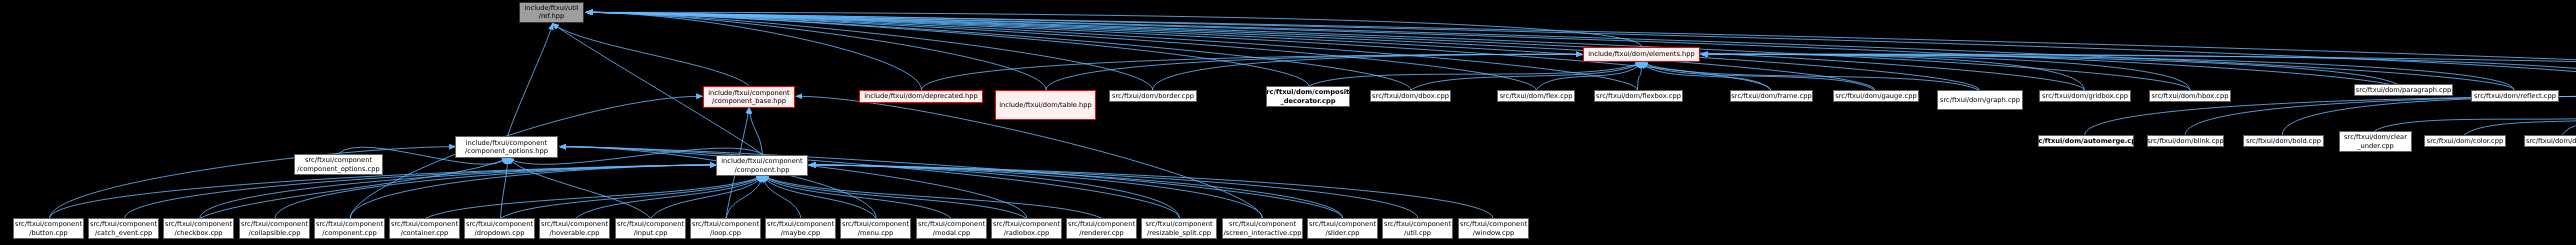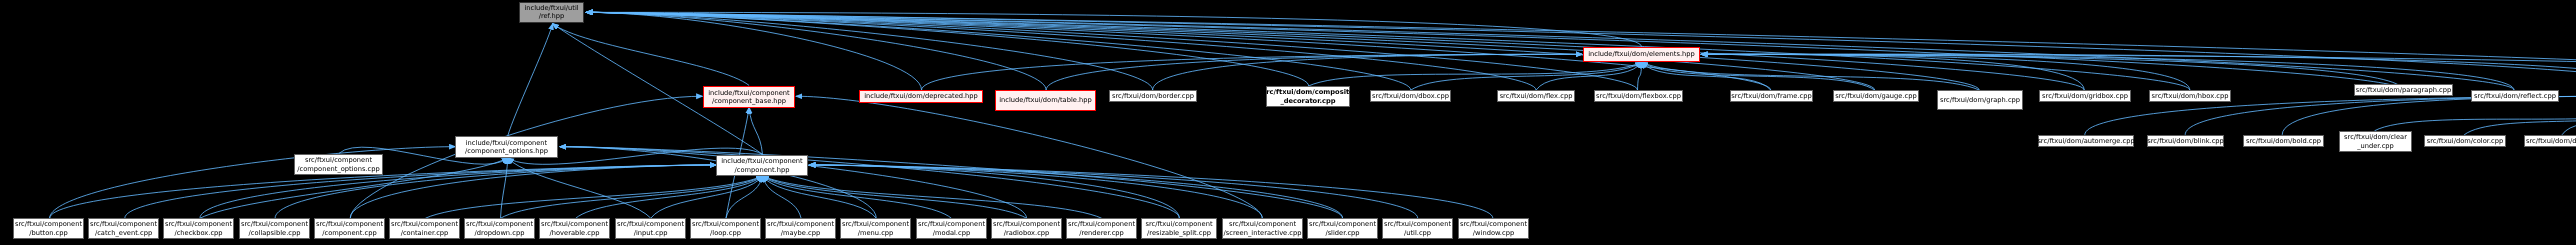--- a/index.html
+++ b/index.html
@@ -116,21 +116,21 @@
     <div class="node red" style="left: 1583px; top: 47px; width: 117px; height: 15px; text-align: right;">
       <span>include/ftxui/dom/elements.hpp</span>
     </div>
     <div class="node red" style="left: 703px; top: 86px; width: 92px; height: 21.6px;">
       <span>include/ftxui/component</span>
       <span>/component_base.hpp</span>
     </div>
     <div class="node red" style="left: 859px; top: 90px; width: 124px; height: 13px;">
       <span>include/ftxui/dom/deprecated.hpp</span>
     </div>
-    <div class="node red" style="left: 995px; top: 90px; width: 101px; height: 21px;">
+    <div class="node red" style="left: 995px; top: 90px; width: 101px; height: 30px;">
       <span>include/ftxui/dom/table.hpp</span>
     </div>
     <div class="node plain" style="left: 1109px; top: 90px; width: 88px; height: 12.4px;">
       <span>src/ftxui/dom/border.cpp</span>
     </div>
     <div class="node plain" style="left: 1266px; top: 86px; width: 84px; height: 21px; font-weight: bold;">
       <span>src/ftxui/dom/composite</span>
       <span>_decorator.cpp</span>
     </div>
     <div class="node plain" style="left: 1370px; top: 90px; width: 81px; height: 12.4px;">
@@ -160,21 +160,21 @@
     <div class="node plain" style="left: 2354px; top: 84px; width: 99px; height: 12.4px; text-align: right;">
       <span>src/ftxui/dom/paragraph.cpp</span>
     </div>
     <div class="node plain" style="left: 2471px; top: 90px; width: 88px; height: 12.4px;">
       <span>src/ftxui/dom/reflect.cpp</span>
     </div>
     <div class="node plain" style="left: 455px; top: 136px; width: 103px; height: 21.6px;">
       <span>include/ftxui/component</span>
       <span>/component_options.hpp</span>
     </div>
-    <div class="node plain" style="left: 2038px; top: 135px; width: 96px; height: 12.4px;">
+    <div class="node plain" style="left: 2038px; top: 135px; width: 96px; height: 12.4px; font-weight: bold;">
       <span>src/ftxui/dom/automerge.cpp</span>
     </div>
     <div class="node plain" style="left: 2147px; top: 135px; width: 77px; height: 12.4px;">
       <span>src/ftxui/dom/blink.cpp</span>
     </div>
     <div class="node plain" style="left: 2243px; top: 135px; width: 81px; height: 12.4px;">
       <span>src/ftxui/dom/bold.cpp</span>
     </div>
     <div class="node plain" style="left: 2339px; top: 131px; width: 73px; height: 21px;">
       <span>src/ftxui/dom/clear</span>

